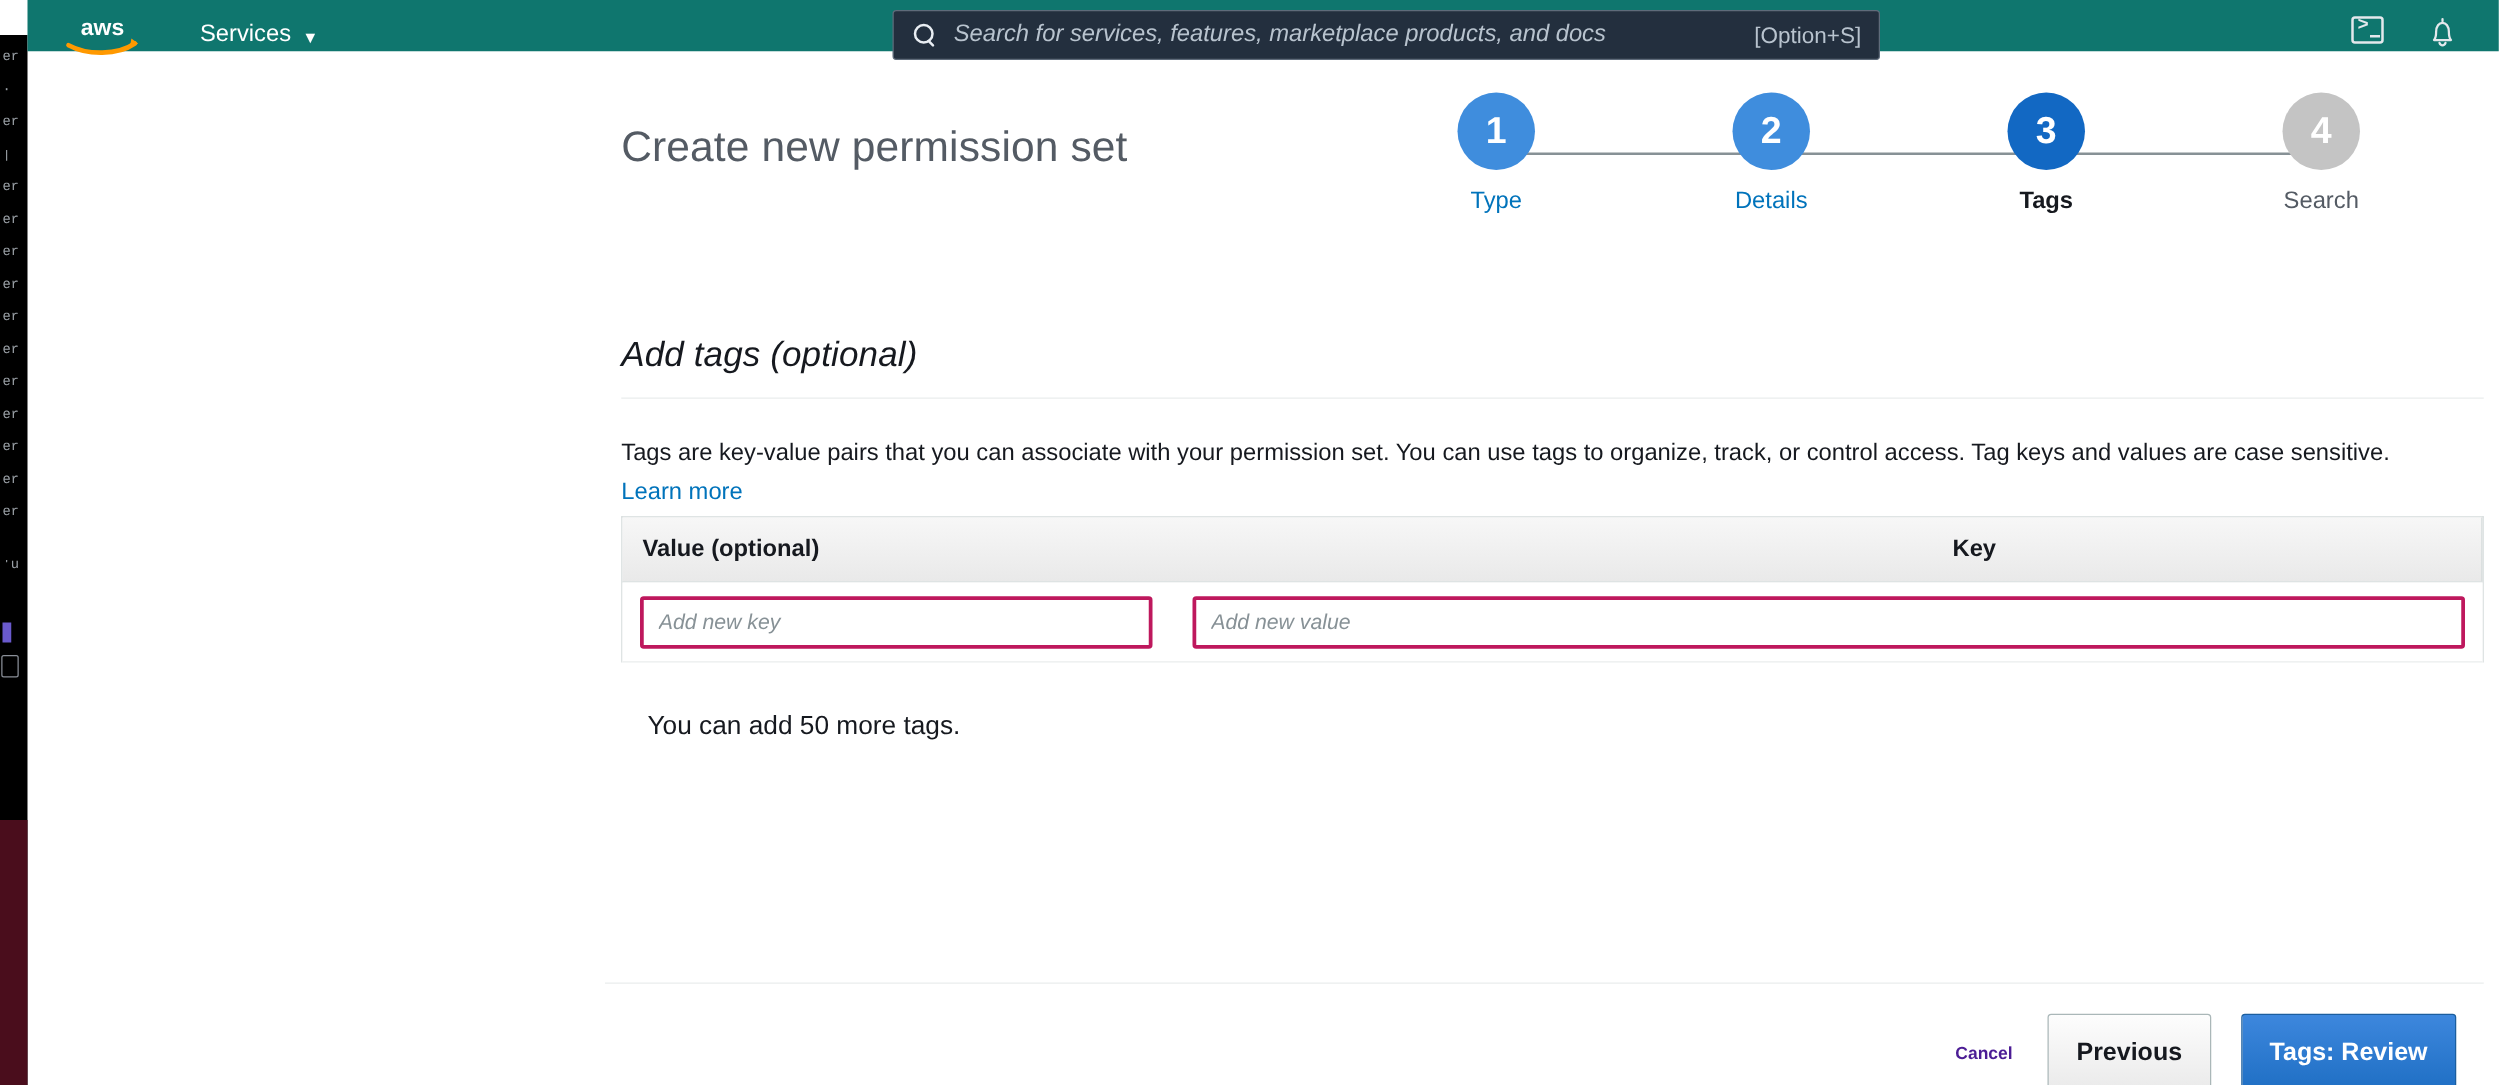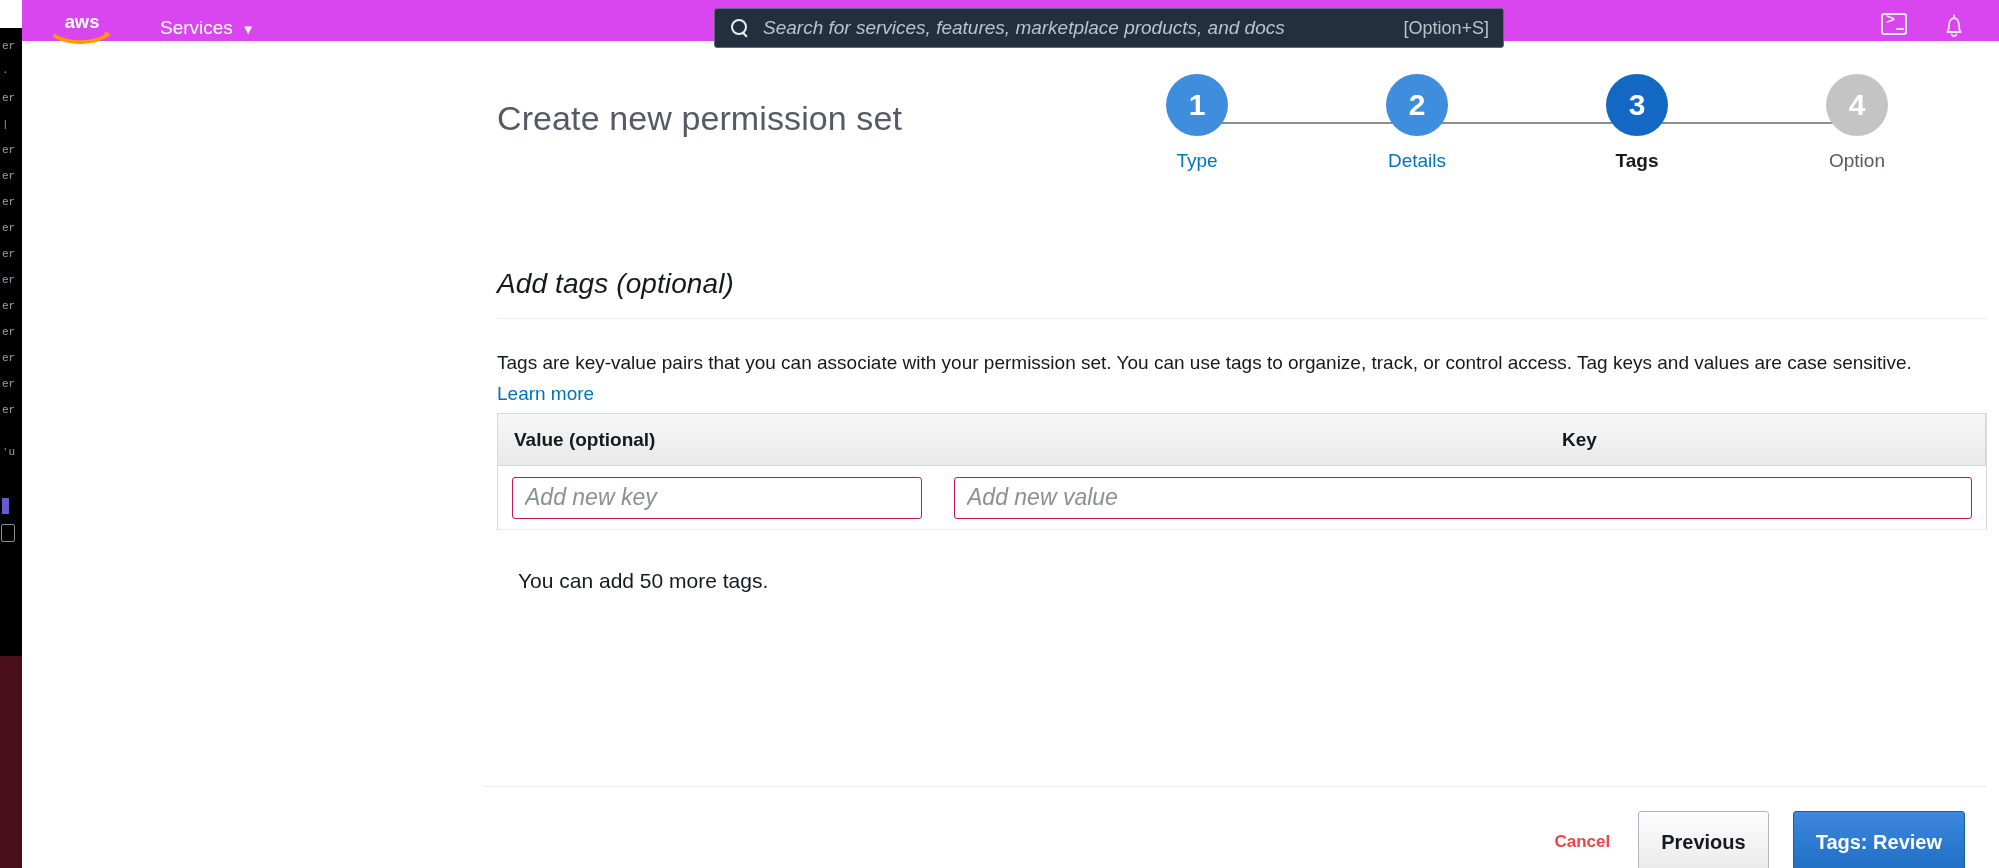--- a/index.html
+++ b/index.html
@@ -59,21 +59,21 @@
     width: 1px; height: 28px;
     background: #d8d8d8;
     z-index: 1;
   }
 
   
   .topnav {
     position: absolute;
     left: 22px; top: 0;
     width: 1977px; height: 41px;
-    background: #d946ef;
+    background: #0f766e;
     z-index: 5;
     display: flex;
     align-items: center;
   }
   .aws-logo {
     position: absolute;
     left: 26px; top: 10px;
     width: 68px; height: 36px;
     cursor: pointer;
   }
@@ -313,25 +313,25 @@
     display: flex;
     align-items: center;
     height: 64px;
     padding: 0 14px;
     gap: 32px;
     border-bottom: 1px solid #eaeded;
     background: #ffffff;
   }
   .tag-input {
     height: 42px;
-    border: 1px solid #be185d;
+    border: 3px solid #be185d;
     border-radius: 3px;
     background: #ffffff;
     font-family: "Liberation Sans", sans-serif;
-    font-size: 23px;
+    font-size: 17px;
     color: #701a75;
     padding: 0 12px;
     outline: none;
   }
   .tag-input::placeholder {
     color: #879196;
     font-style: italic;
     opacity: 1;
   }
   .tag-input.key { width: 410px; }
@@ -353,23 +353,23 @@
     background: #eaeded;
   }
   .footer {
     position: absolute;
     right: 44px; top: 755px;
     display: flex;
     align-items: center;
     gap: 24px;
   }
   .btn-link {
-    font-size: 17px;
+    font-size: 14px;
     font-weight: bold;
-    color: #ef4444;
+    color: #4c1d95;
     cursor: pointer;
     padding: 6px 4px;
     background: none;
     border: none;
     font-family: "Liberation Sans", sans-serif;
   }
   .btn {
     font-family: "Liberation Sans", sans-serif;
     font-size: 20px;
     font-weight: bold;
@@ -471,21 +471,21 @@
       <div class="label">Details</div>
     </div>
 
     <div class="step current" style="left:440px">
       <div class="bubble">3</div>
       <div class="label">Tags</div>
     </div>
 
     <div class="step todo" style="left:660px">
       <div class="bubble">4</div>
-      <div class="label">Option</div>
+      <div class="label">Search</div>
     </div>
   </div>
 
   <div class="section-head">
     <h2>Add tags (optional)</h2>
   </div>
   <div class="section-rule"></div>
 
   <p class="desc">
     <span>Tags are key-value pairs that you can associate with your permission set. You can use tags to organize, track, or control access. Tag keys and values are case sensitive. </span><a>Learn more</a>

